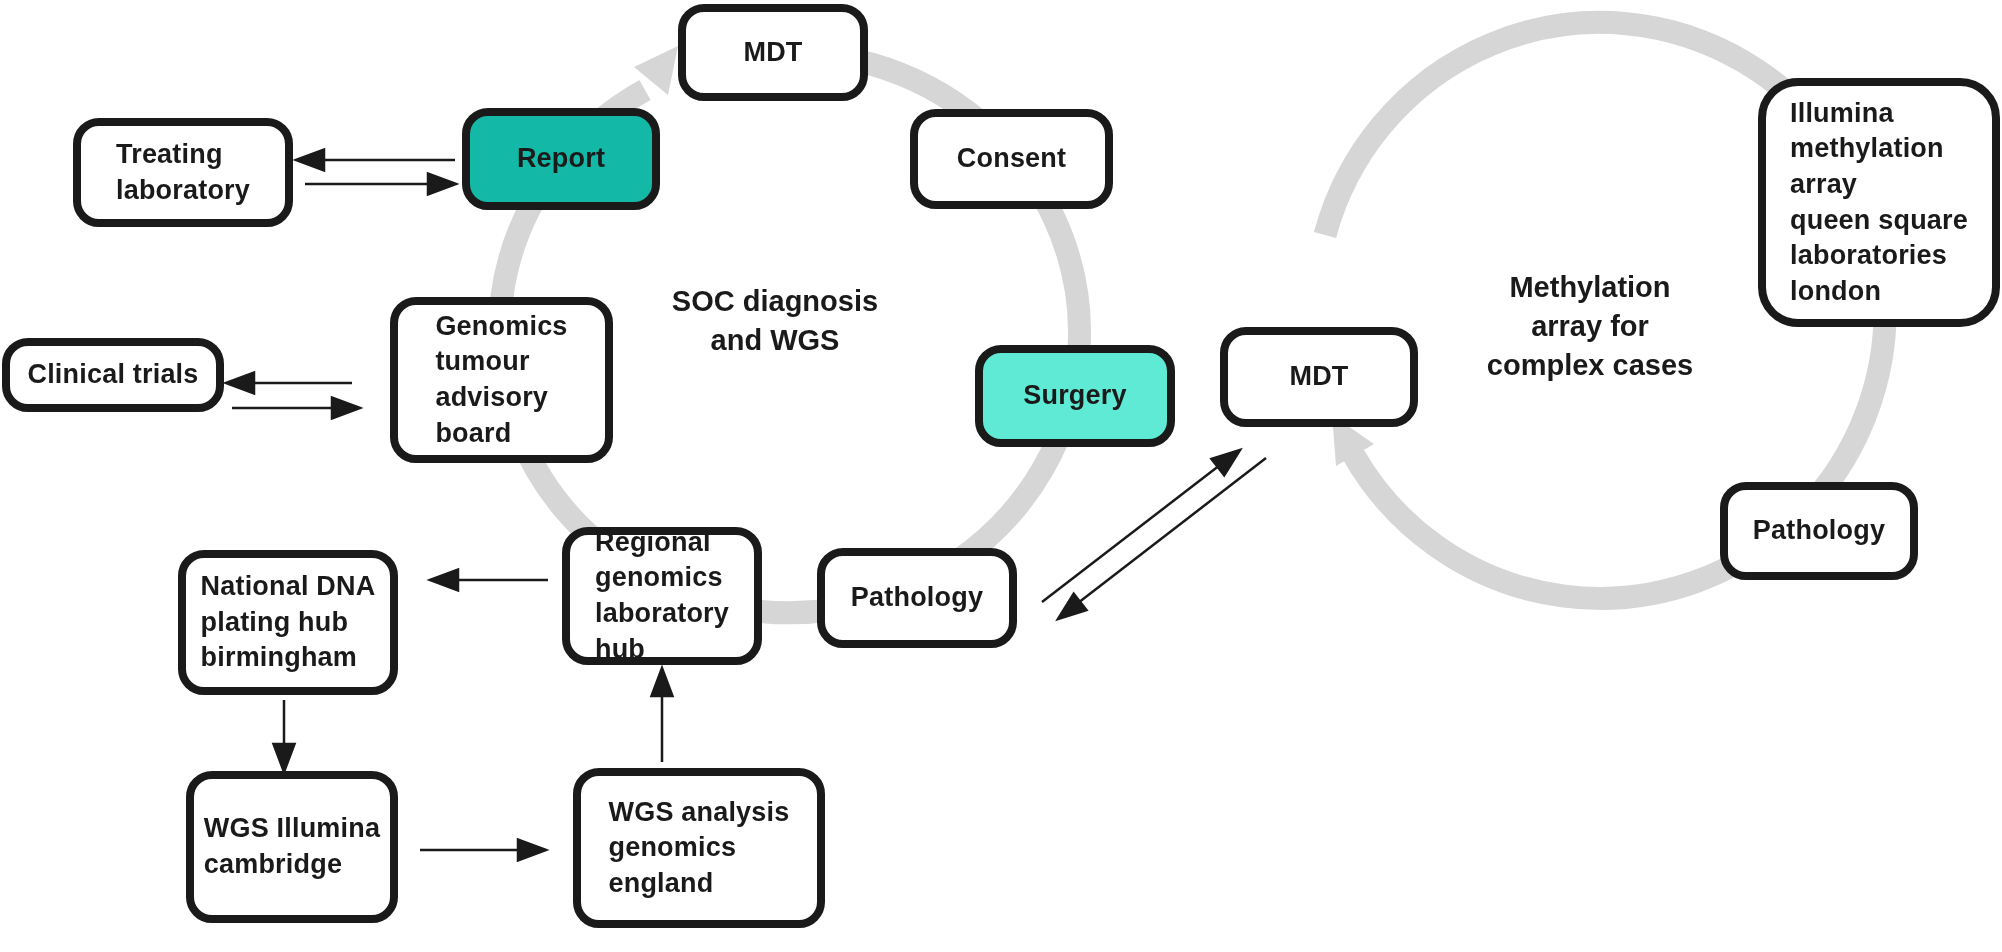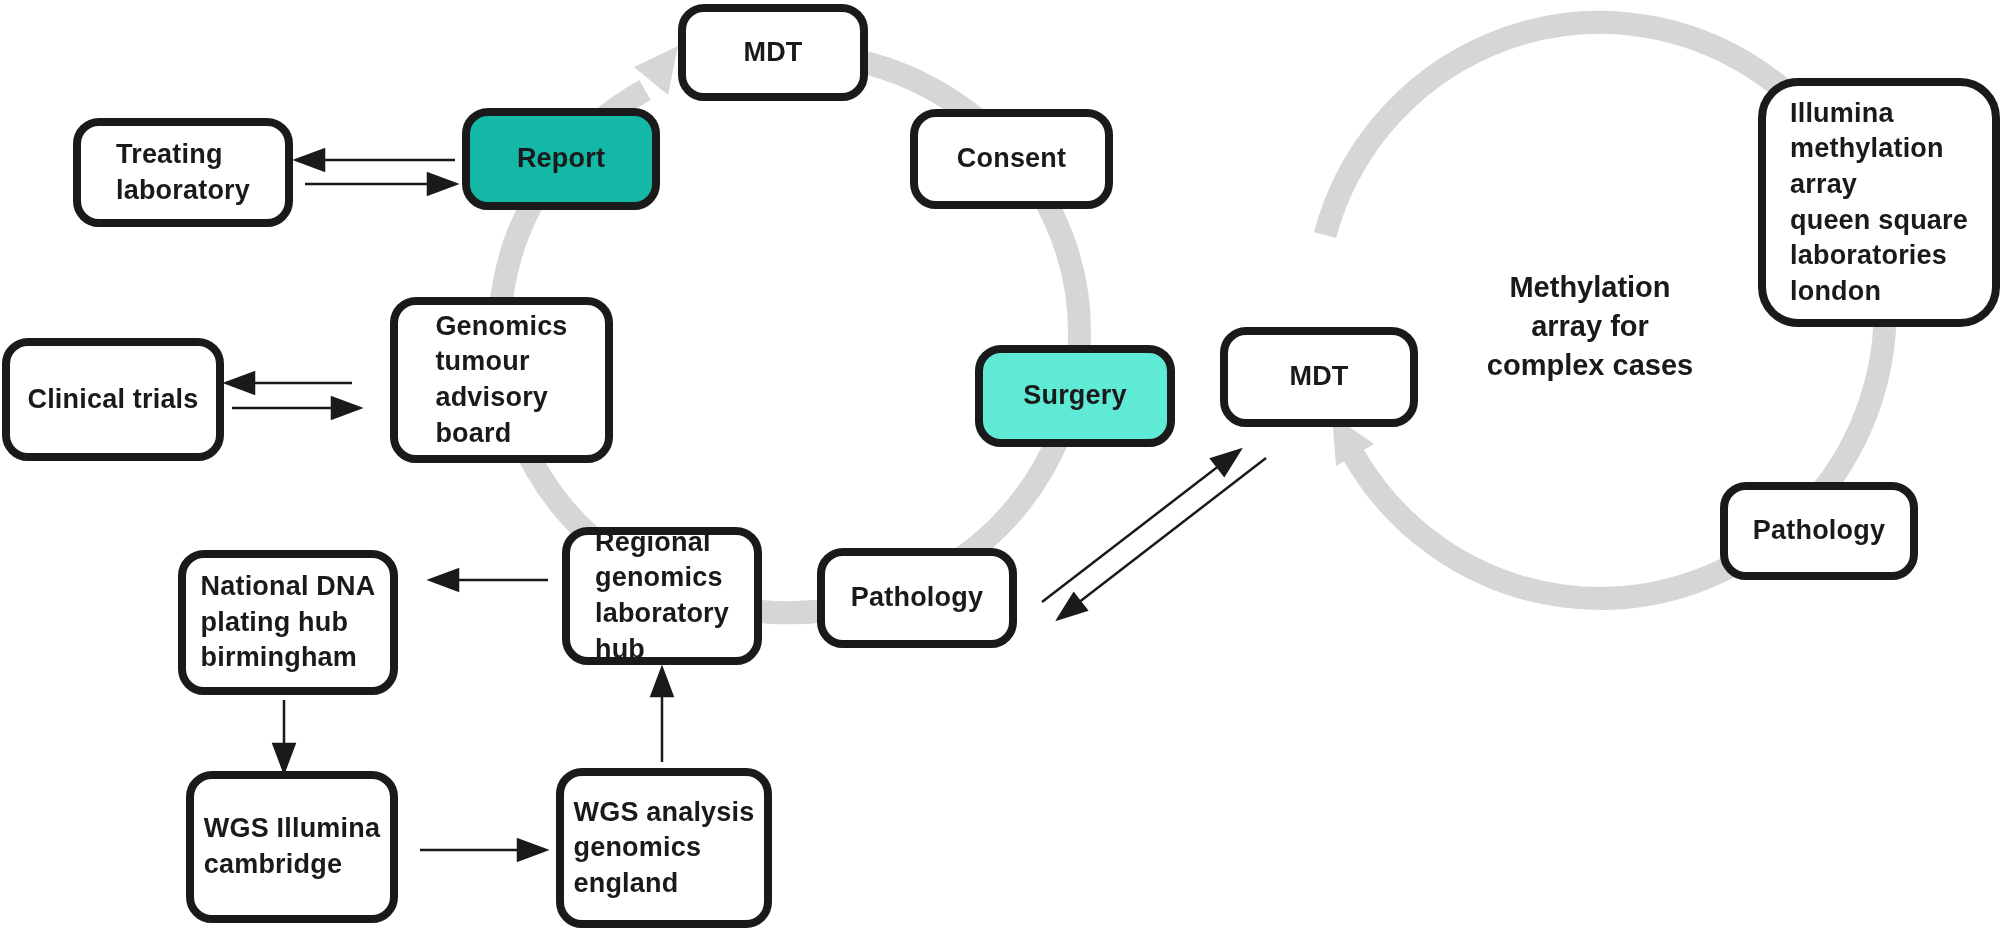--- a/index.html
+++ b/index.html
@@ -108,20 +108,22 @@
         <polygon points="1240,450 1224.2,475.4 1211.4,458.8"></polygon>
       </g>
 
       <g>
         <line x1="1266" y1="458" x2="1078" y2="603"></line>
         <polygon points="1058,619 1073.7,593.6 1086.5,610.2"></polygon>
       </g>
     </g>
   </svg>
 
+  <div class="cycle-label" style="left:630px; top:282px; width:290px;">SOC diagnosis
+and WGS</div>
   <div class="cycle-label" style="left:1435px; top:268px; width:310px;">Methylation
 array for
 complex cases</div>
 
   <div class="node" style="left: 678px; top: 4px; width: 190px; height: 97px; border-color: rgb(26, 26, 26); background: rgb(255, 255, 255);">
     <span class="node-label">MDT</span>
   </div>
 
   <div class="node" style="left: 910px; top: 109px; width: 203px; height: 100px; border-color: rgb(26, 26, 26); background: rgb(255, 255, 255);">
     <span class="node-label">Consent</span>
@@ -151,36 +153,36 @@
 
   <div class="node" style="left: 462px; top: 108px; width: 198px; height: 102px; border-color: rgb(26, 26, 26); background: #14b8a6;">
     <span class="node-label">Report</span>
   </div>
 
   <div class="node" style="left: 73px; top: 118px; width: 220px; height: 109px; border-color: rgb(26, 26, 26); background: rgb(255, 255, 255);">
     <span class="node-label">Treating
 laboratory</span>
   </div>
 
-  <div class="node" style="left: 2px; top: 338px; width: 222px; height: 123px; border-color: rgb(26, 26, 26); background: rgb(255, 255, 255);">
+  <div class="node" style="left: 2px; top: 338px; width: 222px; height: 74px; border-color: rgb(26, 26, 26); background: rgb(255, 255, 255);">
     <span class="node-label">Clinical trials</span>
   </div>
 
   <div class="node" style="left: 186px; top: 771px; width: 212px; height: 152px; border-color: rgb(26, 26, 26); background: rgb(255, 255, 255);">
     <span class="node-label">WGS Illumina
 cambridge</span>
   </div>
 
   <div class="node" style="left: 178px; top: 550px; width: 220px; height: 145px; border-color: rgb(26, 26, 26); background: rgb(255, 255, 255);">
     <span class="node-label">National DNA
 plating hub
 birmingham</span>
   </div>
 
-  <div class="node" style="left: 556px; top: 768px; width: 216px; height: 160px; border-color: rgb(26, 26, 26); background: rgb(255, 255, 255);">
+  <div class="node" style="left: 573px; top: 768px; width: 252px; height: 160px; border-color: rgb(26, 26, 26); background: rgb(255, 255, 255);">
     <span class="node-label">WGS analysis
 genomics
 england</span>
   </div>
 
   <div class="node" style="left: 1220px; top: 327px; width: 198px; height: 100px; border-color: rgb(26, 26, 26); background: rgb(255, 255, 255);">
     <span class="node-label">MDT</span>
   </div>
 
   <div class="node" style="left: 1758px; top: 78px; width: 242px; height: 249px; border-radius: 40px; border-color: rgb(26, 26, 26); background: rgb(255, 255, 255);">

